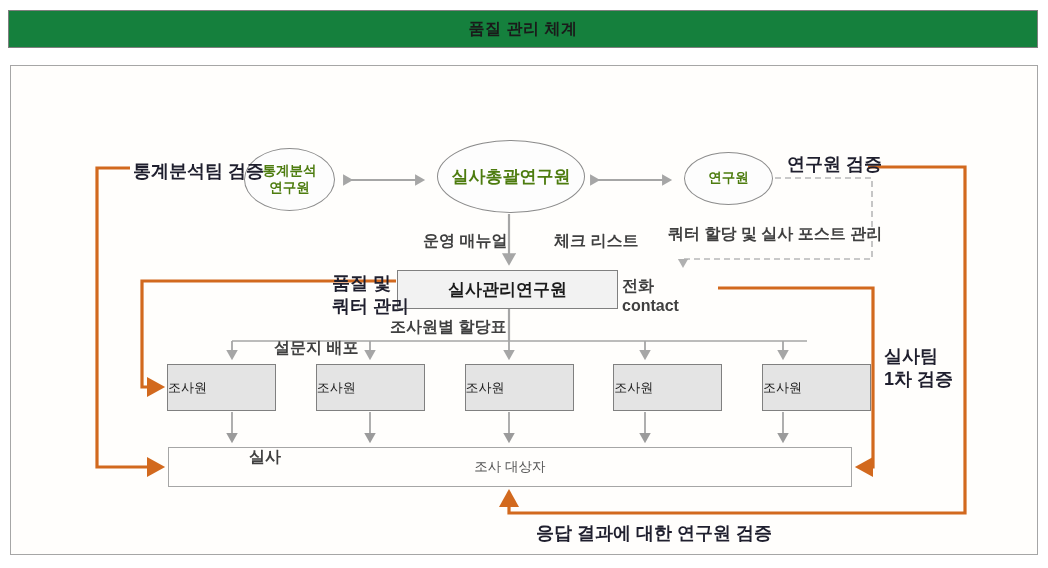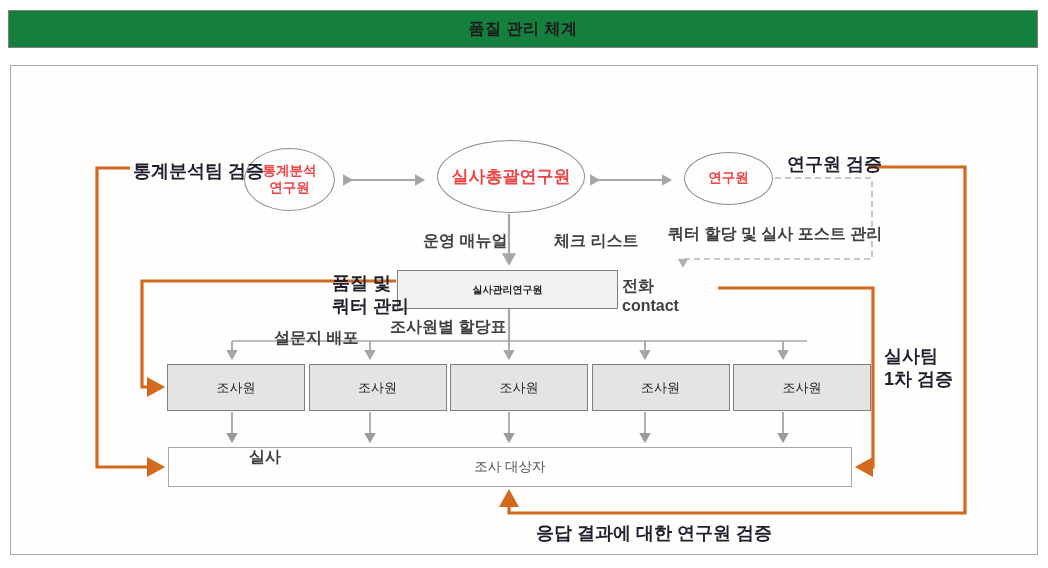--- a/index.html
+++ b/index.html
@@ -67,62 +67,61 @@
     border: 1.4px solid #8c8c8c;
     border-radius: 50%;
     background: #fdfdfd;
     box-sizing: border-box;
     display: flex;
     align-items: center;
     justify-content: center;
     text-align: center;
     font-size: 13.5px;
     font-weight: bold;
-    color: #ef4444;
+    color: #4d7c0f;
     line-height: 1.25;
   }
   #node-stat      { left: 244px; top: 148px; width: 91px;  height: 63px; }
   #node-chief     { left: 437px; top: 140px; width: 148px; height: 73px; font-size: 17px; }
   #node-researcher{ left: 684px; top: 152px; width: 89px;  height: 53px; }
 
   .mgr-box {
     position: absolute;
     left: 397px;
     top: 270px;
     width: 221px;
     height: 39px;
     border: 1.6px solid #808080;
     background: #f2f2f2;
     box-sizing: border-box;
     display: flex;
     align-items: center;
     justify-content: center;
-    font-size: 10px;
+    font-size: 17px;
     font-weight: bold;
     color: #1a1a1a;
   }
 
   .surveyor-row {
     position: absolute;
     left: 167px;
     top: 364px;
     width: 704px;
     height: 47px;
     display: flex;
     justify-content: space-between;
   }
   .surveyor {
-    width: 138px;
+    width: 109px;
     height: 47px;
     border: 1.4px solid #808080;
     background: #e4e4e4;
     box-sizing: border-box;
     display: flex;
     align-items: center;
-    justify-content: center;
     font-size: 13px;
     color: #1a1a1a;
   }
 
   .target-bar {
     position: absolute;
     left: 168px;
     top: 447px;
     width: 684px;
     height: 40px;
@@ -153,21 +152,21 @@
   }
 
   #lbl-stat-verify     { left: 133px; top: 160px; }
   #lbl-res-verify      { left: 787px; top: 153px; }
   #lbl-manual          { left: 423px; top: 231px; }
   #lbl-checklist       { left: 554px; top: 231px; }
   #lbl-quota-post      { left: 668px; top: 224px; }
   #lbl-quality-quota   { left: 332px; top: 272px; text-align: right; width: 58px; }
   #lbl-phone           { left: 622px; top: 276px; }
   #lbl-alloc-table     { left: 390px; top: 317px; }
-  #lbl-questionnaire   { left: 274px; top: 328px; }
+  #lbl-questionnaire   { left: 274px; top: 338px; }
   #lbl-fieldwork       { left: 249px; top: 447px; }
   #lbl-team-verify     { left: 884px; top: 345px; }
   #lbl-bottom-verify   { left: 536px; top: 522px; }
 </style>
 </head>
 <body>
 
 <div id="page">
 
   <div class="title-bar">

